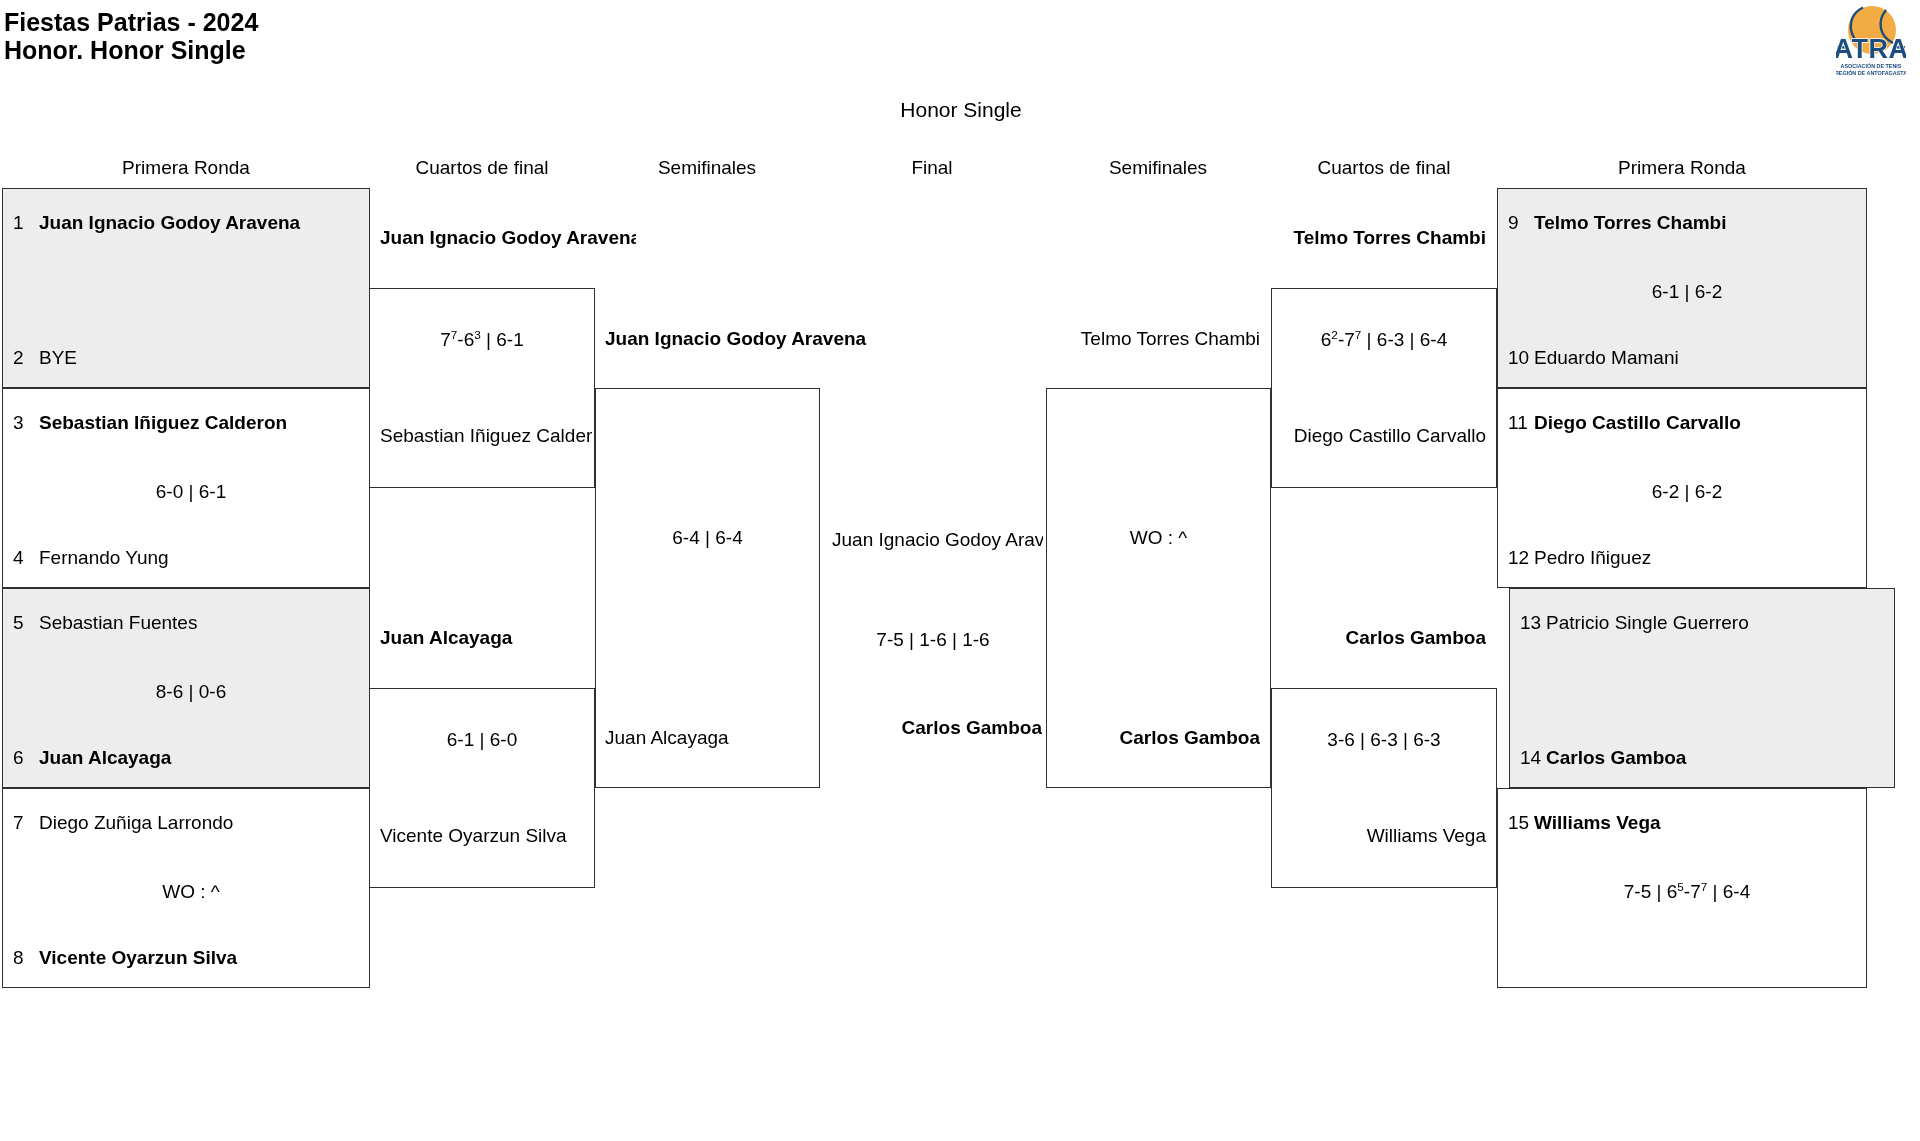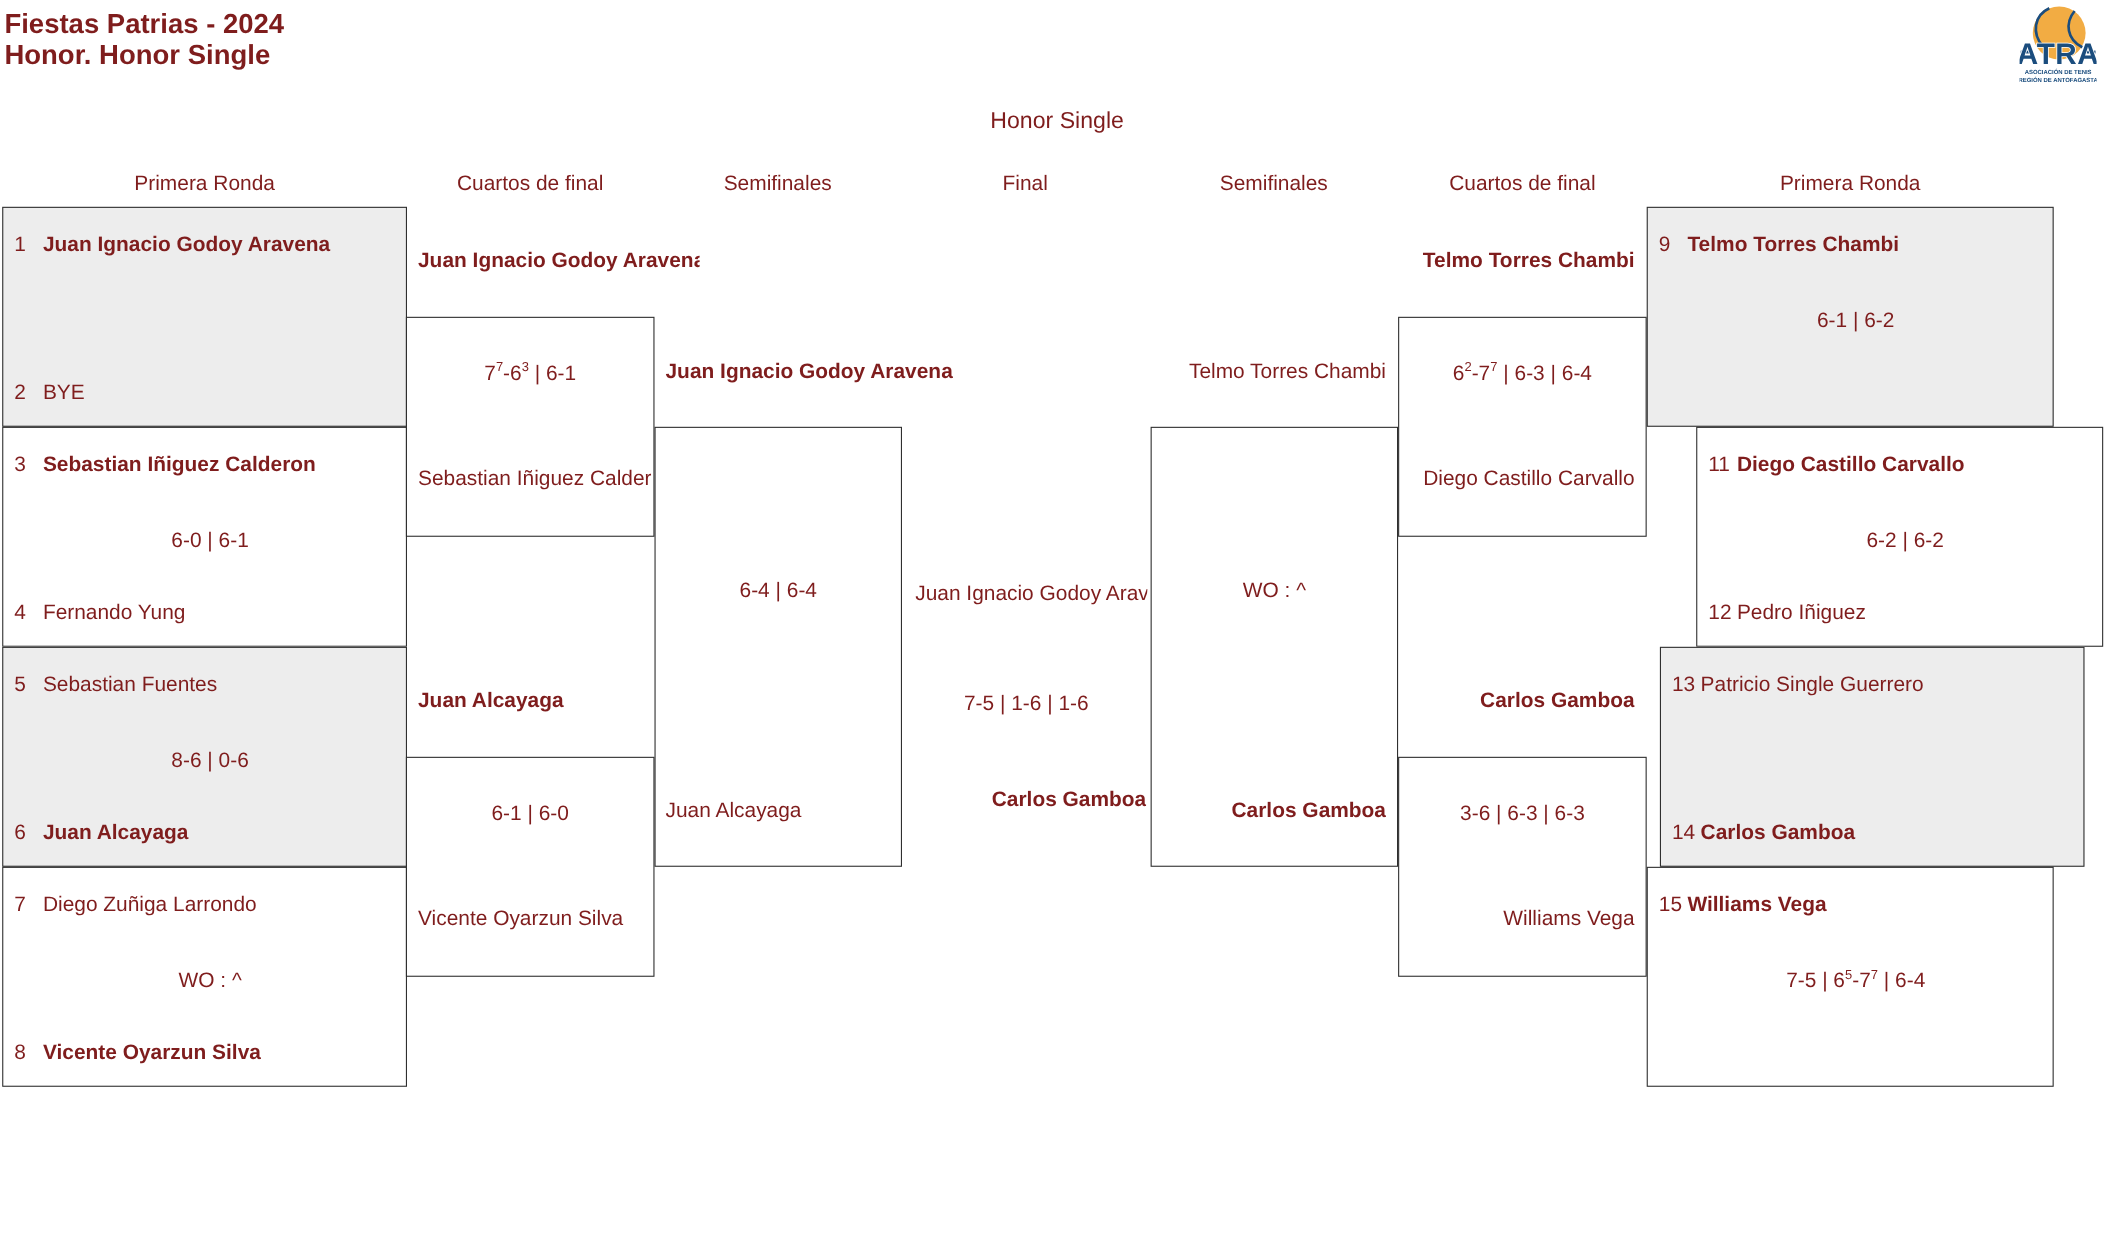--- a/index.html
+++ b/index.html
@@ -1,17 +1,17 @@
 <!DOCTYPE html>
 <html><head>
 <meta charset="utf-8">
 <style>
   html,body{margin:0;padding:0;background:#ffffff;}
   .page{position:relative;width:1920px;height:1141px;background:#fff;overflow:hidden;
-        font-family:"Liberation Sans","DejaVu Sans",sans-serif;color:#7f1d1d;}
+        font-family:"Liberation Sans","DejaVu Sans",sans-serif;color:#000000;}
   .title-line{position:absolute;left:4px;font-size:25px;font-weight:700;line-height:28px;white-space:nowrap;}
   .subtitle{position:absolute;top:97px;left:851px;width:220px;text-align:center;font-size:21px;line-height:26px;}
   .col-header{position:absolute;top:156px;width:220px;text-align:center;font-size:19px;line-height:24px;white-space:nowrap;}
   .box{position:absolute;border:1.5px solid #2f2f2f;box-sizing:border-box;background:transparent;}
   .gray{background:#ededed;}
   .r1row{position:absolute;left:0;right:0;padding-left:10px;display:flex;align-items:center;
          height:26px;font-size:19px;line-height:26px;white-space:nowrap;overflow:hidden;}
   .r1row .seed{display:inline-block;min-width:26px;font-weight:400;flex:0 0 auto;}
   .r1top{top:21px;}
   .r1bot{top:156px;}
@@ -101,23 +101,27 @@
       <span class="bold">Vicente Oyarzun Silva</span>
     </div>
   </div>
 
   <div class="box gray" style="left:1497px;top:188px;width:370px;height:200px;">
     <div class="r1row r1top">
       <span class="seed">9</span>
       <span class="bold">Telmo Torres Chambi</span>
     </div>
     <div class="mscore">6-1 | 6-2</div>
+    <div class="r1row r1bot">
+      <span class="seed">10</span>
+      <span>Eduardo Mamani</span>
+    </div>
   </div>
 
-  <div class="box" style="left:1497px;top:388px;width:370px;height:200px;margin-left:45px;">
+  <div class="box" style="left:1497px;top:388px;width:370px;height:200px;">
     <div class="r1row r1top">
       <span class="seed">11</span>
       <span class="bold">Diego Castillo Carvallo</span>
     </div>
     <div class="mscore">6-2 | 6-2</div>
     <div class="r1row r1bot">
       <span class="seed">12</span>
       <span>Pedro Iñiguez</span>
     </div>
   </div>

